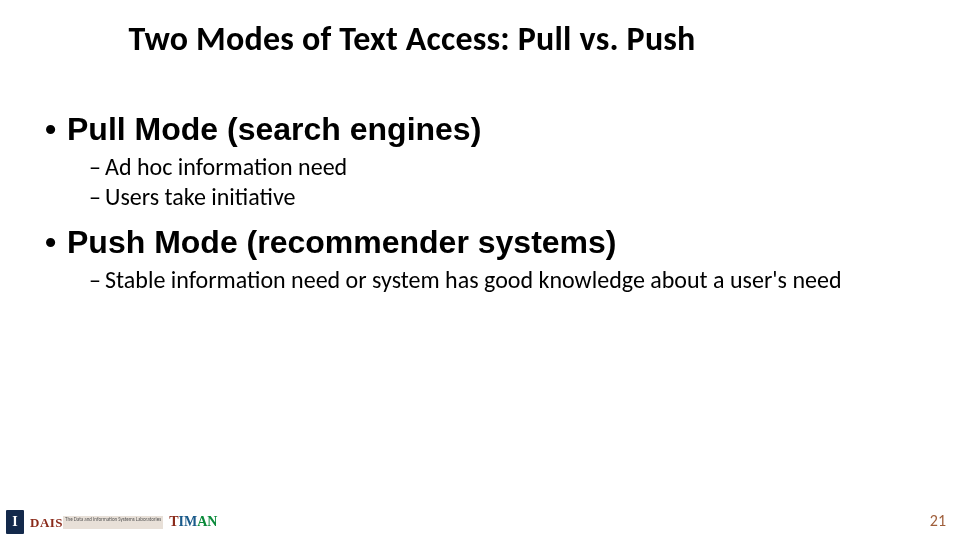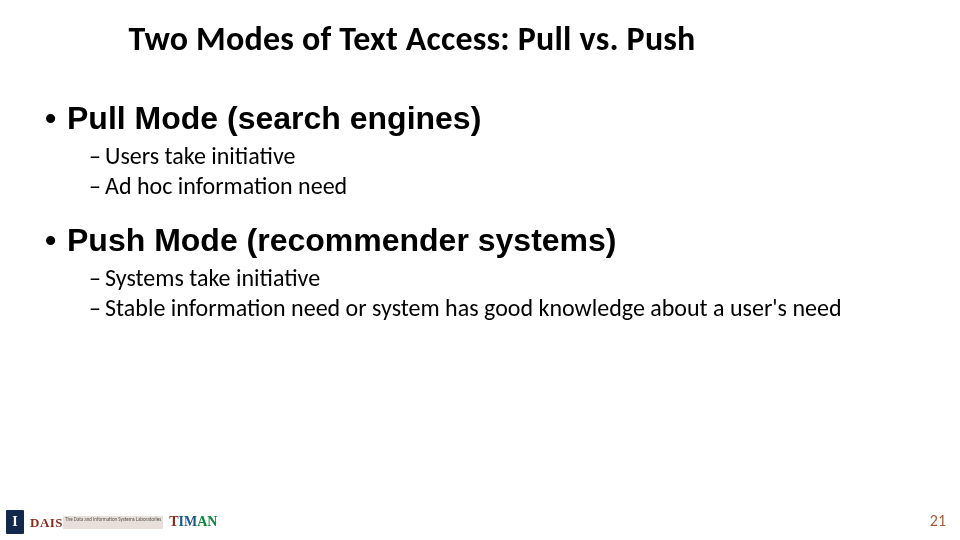--- a/index.html
+++ b/index.html
@@ -1,24 +1,24 @@
 <!DOCTYPE html>
 <html><head>
 <meta charset="utf-8">
 <style>
   * { margin: 0; padding: 0; box-sizing: border-box; }
   html, body { width: 960px; height: 540px; background: #fff; font-family: "Calibri", "Segoe UI", Arial, sans-serif; color: #000; overflow: hidden; }
   .slide { position: relative; width: 960px; height: 540px; }
   .title { position: absolute; top: 18px; left: 0; width: 824px; text-align: center; font-weight: 700; font-size: 34px; letter-spacing: 0.2px; }
   .body { position: absolute; top: 100px; left: 45px; right: 45px; }
-  .l1 { font-size: 32px; font-weight: 700; margin-top: 0; margin-bottom: 4px; font-family: Arial, sans-serif; }
+  .l1 { font-size: 32px; font-weight: 700; margin-top: 11px; margin-bottom: 4px; font-family: Arial, sans-serif; }
   .l1 .bullet { display: inline-block; width: 22px; }
   .l2 { font-size: 24px; font-weight: 400; margin-left: 44px; line-height: 1.25; font-family: "Calibri", "Segoe UI", Arial, sans-serif; }
   .l2 .dash { display: inline-block; width: 16px; }
-  .block2 { margin-top: 21px; }
+  .block2 { margin-top: 12px; }
   .page-num { position: absolute; right: 14px; bottom: 10px; font-size: 16px; color: #9f5e3a; }
   .footer-logos { position: absolute; left: 6px; bottom: 6px; display: flex; align-items: center; gap: 6px; }
   .logo-ill { width: 18px; height: 24px; background: #13294b; display: flex; align-items: center; justify-content: center; color: #fff; font-family: Georgia, serif; font-size: 14px; font-weight: 700; border-radius: 1px; }
   .logo-dais { display: flex; flex-direction: row; line-height: 1; }
   .logo-dais .main { font-family: Georgia, serif; font-weight: 700; font-size: 13px; color: #8a2a1a; letter-spacing: 0.5px; }
   .logo-dais .sub { font-size: 5px; color: #555; background: #e8e0d8; padding: 1px 2px; }
   .logo-timan { font-family: Georgia, serif; font-size: 14px; font-weight: 700; margin-left: 0; }
   .logo-timan .t1 { color: #8a2a1a; }
   .logo-timan .t2 { color: #1a5a8a; }
   .logo-timan .t3 { color: #0a8a3a; }
@@ -29,31 +29,28 @@
 <div class="slide">
 
   <div class="title">Two Modes of Text Access: Pull vs. Push</div>
 
   <div class="body">
 
     <div class="l1">
       <span class="bullet">•</span><span>Pull Mode (search engines)</span>
     </div>
     <div class="l2">
-      <span class="dash">–</span><span>Users take initiative</span>
+      <span class="dash">–</span><span>Ad hoc information need</span>
     </div>
     <div class="l2">
-      <span class="dash">–</span><span>Ad hoc information need</span>
+      <span class="dash">–</span><span>Users take initiative</span>
     </div>
 
     <div class="l1 block2">
       <span class="bullet">•</span><span>Push Mode (recommender systems)</span>
-    </div>
-    <div class="l2">
-      <span class="dash">–</span><span>Systems take initiative</span>
     </div>
     <div class="l2">
       <span class="dash">–</span><span>Stable information need or system has good knowledge about a user's need</span>
     </div>
 
   </div>
 
   <div class="footer-logos">
     <div class="logo-ill">
       <span>I</span>

